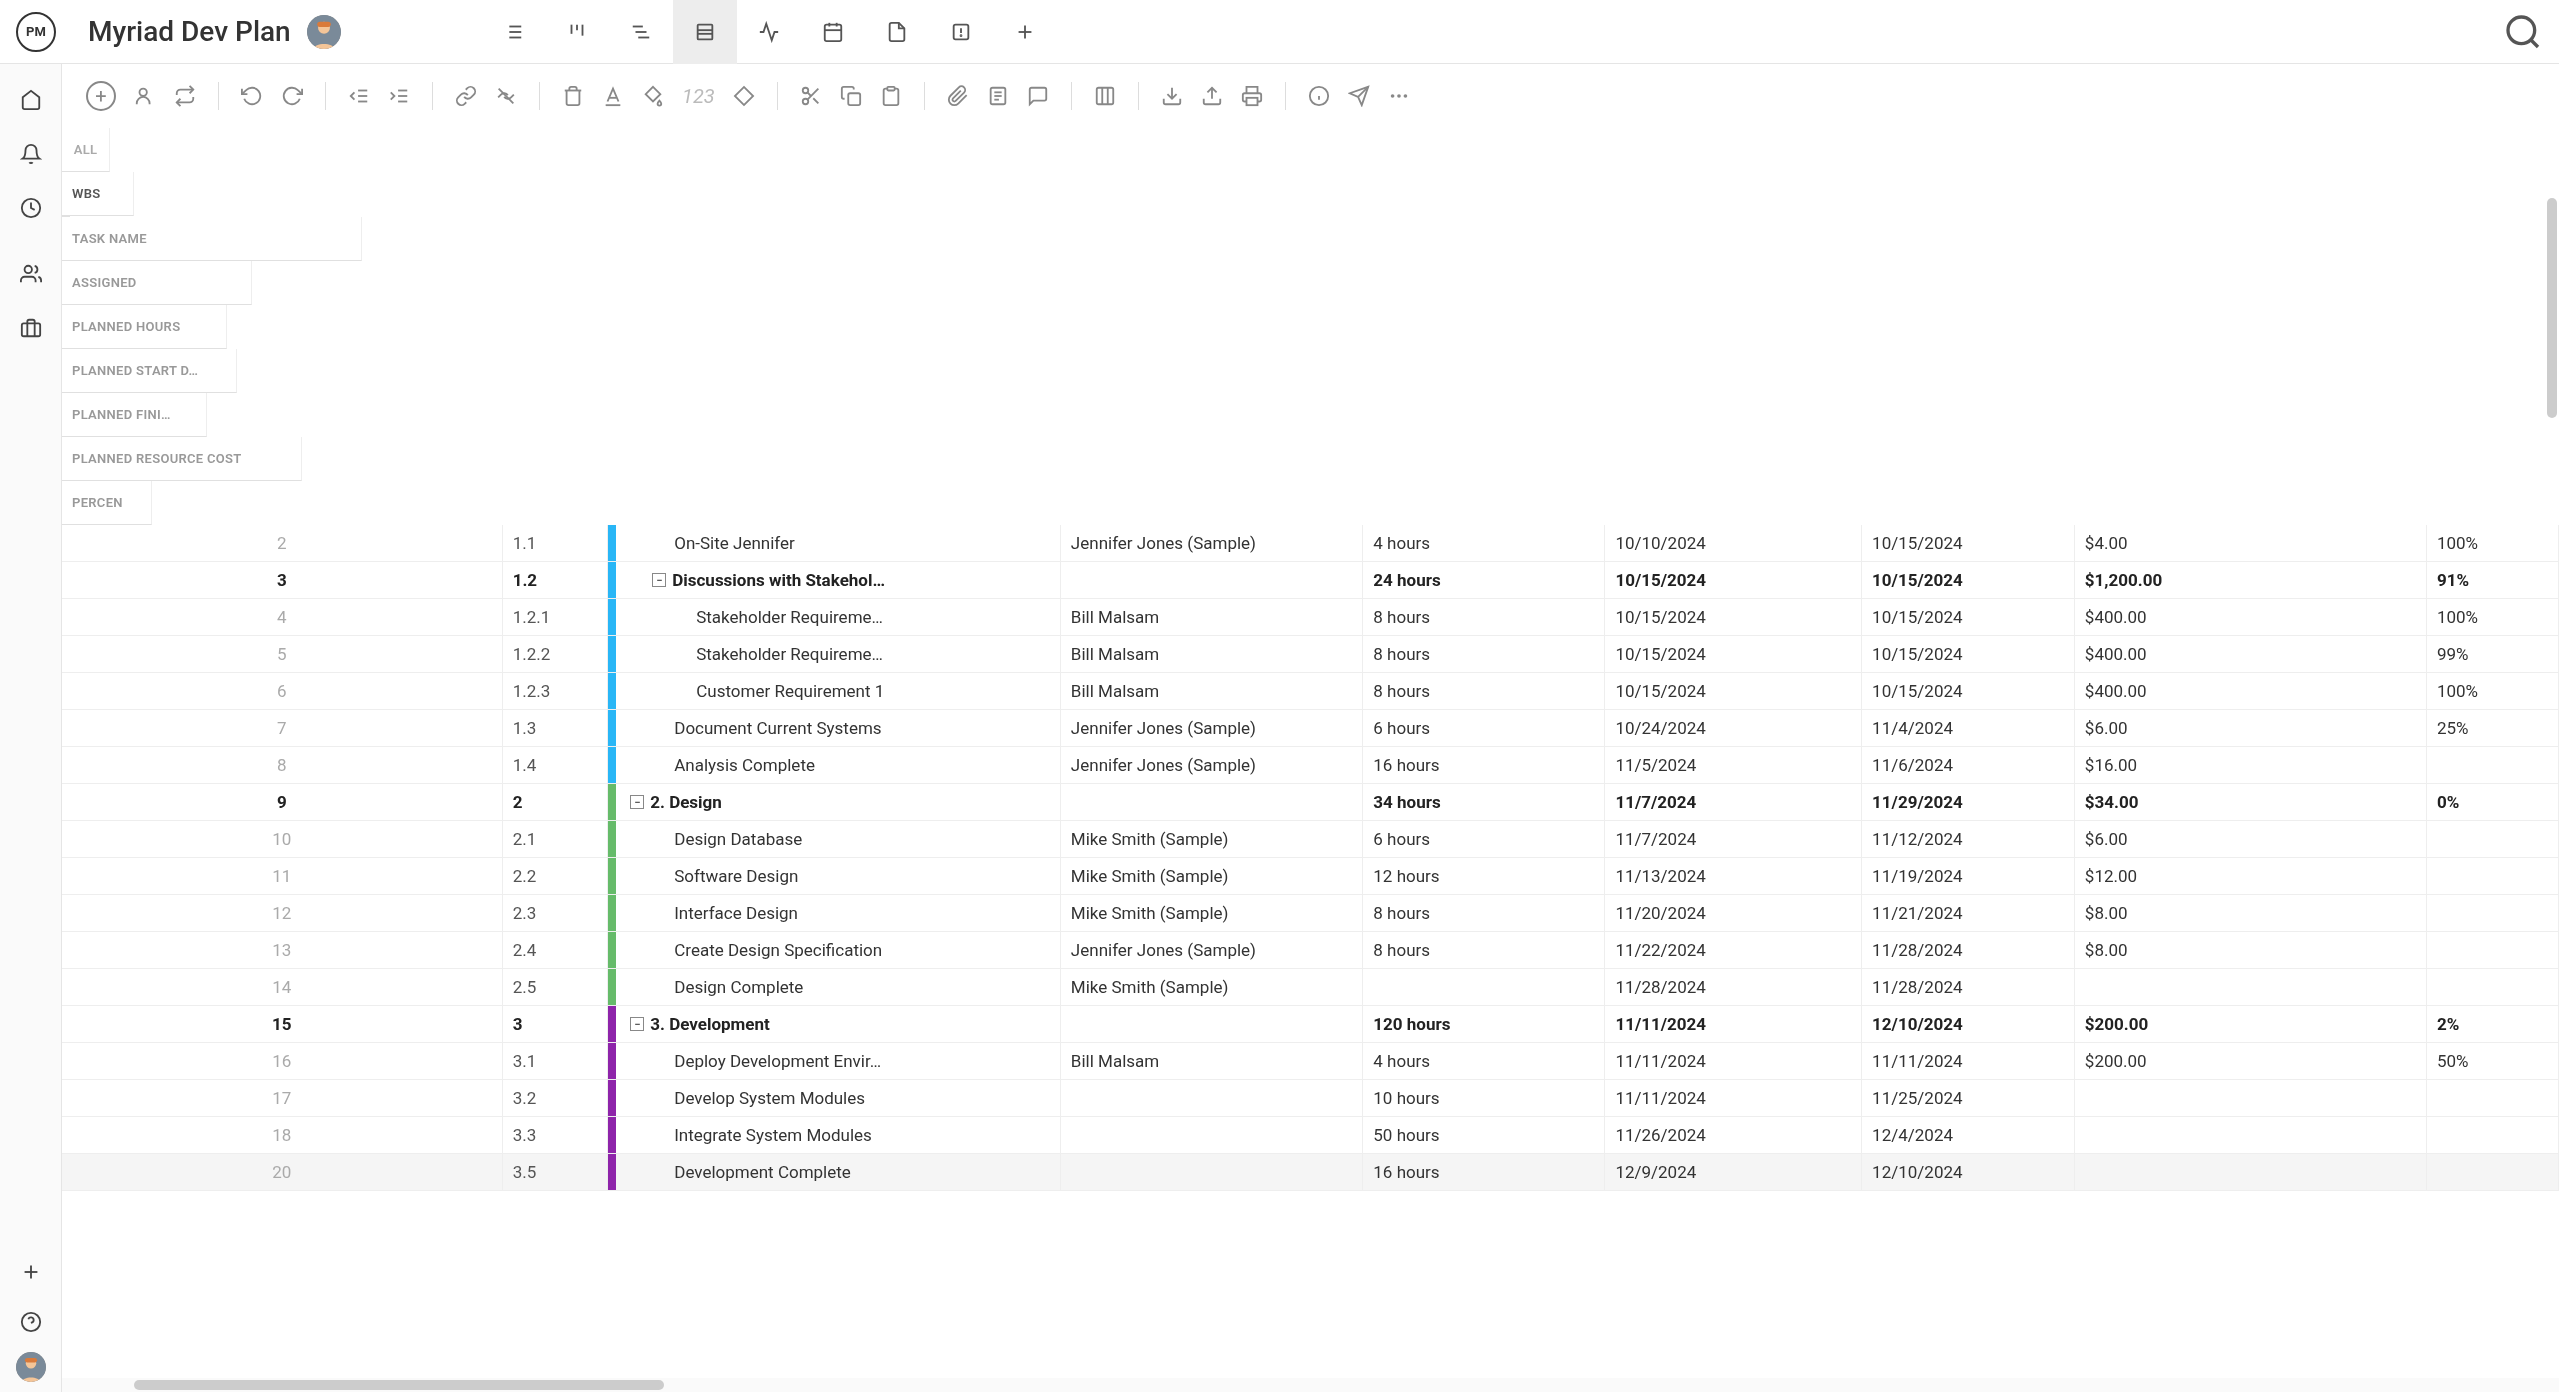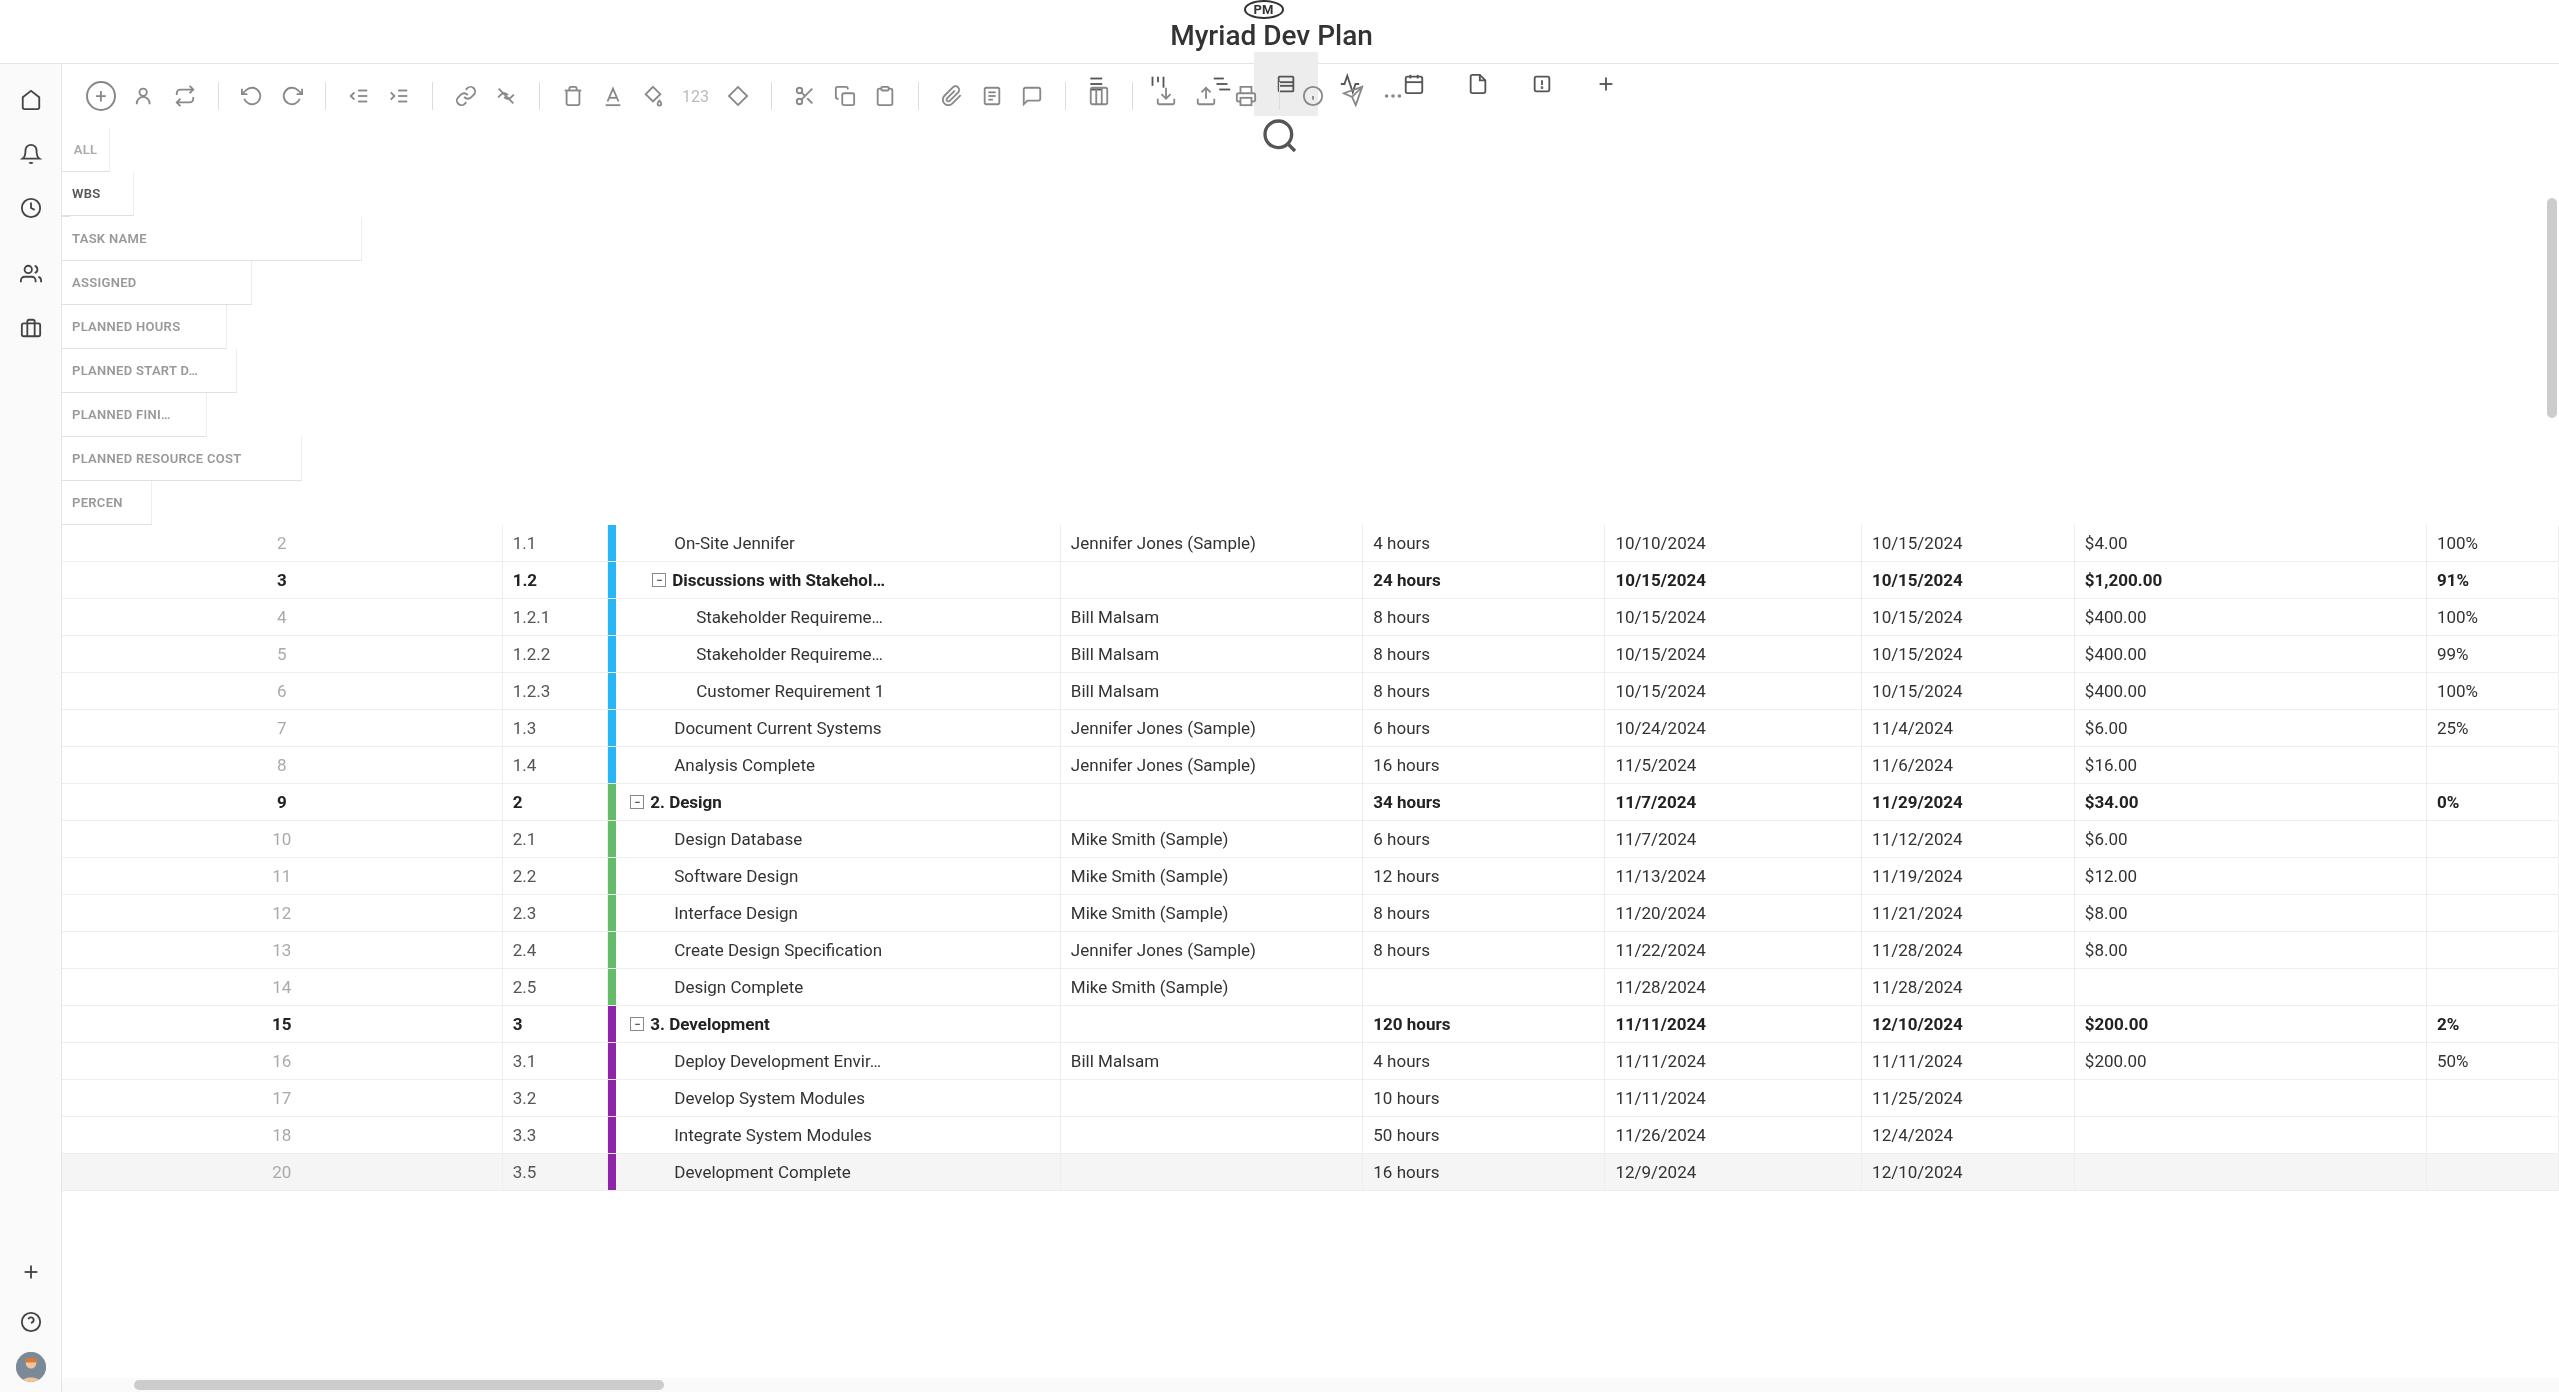--- a/index.html
+++ b/index.html
@@ -1,20 +1,20 @@
 <!DOCTYPE html>
 <html><head>
 <meta charset="utf-8">
 <style>
 * { box-sizing: border-box; margin: 0; padding: 0; }
 html, body { width: 100%; height: 100%; font-family: -apple-system, BlinkMacSystemFont, 'Segoe UI', Roboto, sans-serif; background: #fff; color: #333; }
 body { display: flex; flex-direction: column; overflow: hidden; }
 
 
-.header { display: flex; align-items: center; height: 64px; border-bottom: 1px solid #e5e5e5; padding: 0 16px; flex-shrink: 0; flex-direction: column; }
+.header { display: flex; align-items: center; height: 64px; border-bottom: 1px solid #e5e5e5; padding: 0 16px; flex-shrink: 0; }
 .logo-circle { width: 40px; height: 40px; border-radius: 50%; border: 2px solid #333; display: flex; align-items: center; justify-content: center; font-weight: bold; font-size: 13px; margin-right: 32px; }
 .project-title { font-size: 28px; font-weight: 500; color: #333; margin-right: 16px; }
 .avatar-small { width: 34px; height: 34px; border-radius: 50%; background: #888; display: flex; align-items: center; justify-content: center; overflow: hidden; }
 .avatar-small svg { width: 100%; height: 100%; }
 .view-tabs { display: flex; margin-left: 140px; }
 .view-tab { width: 64px; height: 64px; display: flex; align-items: center; justify-content: center; cursor: pointer; color: #555; }
 .view-tab.active { background: #ededed; }
 .view-tab svg { width: 22px; height: 22px; }
 .header-spacer { flex: 1; }
 .search-btn { width: 40px; height: 40px; display: flex; align-items: center; justify-content: center; cursor: pointer; color: #555; }
@@ -31,21 +31,21 @@
 
 
 .main { flex: 1; display: flex; flex-direction: column; overflow: hidden; }
 
 
 .toolbar { display: flex; align-items: center; height: 64px; padding: 0 24px; gap: 18px; flex-shrink: 0; }
 .tb-icon { color: #888; display: flex; align-items: center; justify-content: center; cursor: pointer; }
 .tb-icon svg { width: 22px; height: 22px; }
 .add-circle { width:30px; height:30px; border:2px solid #888; border-radius:50%; display:flex; align-items:center; justify-content:center; font-size:20px; color:#888;}
 .tb-sep { width:1px; height:28px; background:#ddd; margin: 0 4px; }
-.tb-num { color:#bbb; font-size:16px; }
+.tb-num { color:#bbb; font-size:20px; font-style:italic; }
 
 
 .grid-wrap { flex:1; overflow:auto; position:relative; }
 .grid { display:table; width:100%; border-collapse:collapse; }
 .grid-header { display:table-row; }
 .grid-header .cell { position:sticky; top:0; background:#fff; border-bottom:1px solid #e0e0e0; border-right:1px solid #eee; color:#999; font-size:13px; font-weight:600; letter-spacing:0.3px; padding:14px 10px; text-align:left; white-space:nowrap; overflow:hidden; text-overflow:ellipsis; }
 .grid-row { display:table-row; }
 .grid-row .cell { display:table-cell; border-bottom:1px solid #eee; border-right:1px solid #eee; padding:8px 10px; font-size:17px; color:#333; white-space:nowrap; overflow:hidden; text-overflow:ellipsis; vertical-align:middle; height:33px; }
 .grid-row.bold .cell { font-weight:700; color:#222; }
 .cell.col-all { width:48px; text-align:center; color:#aaa; }

